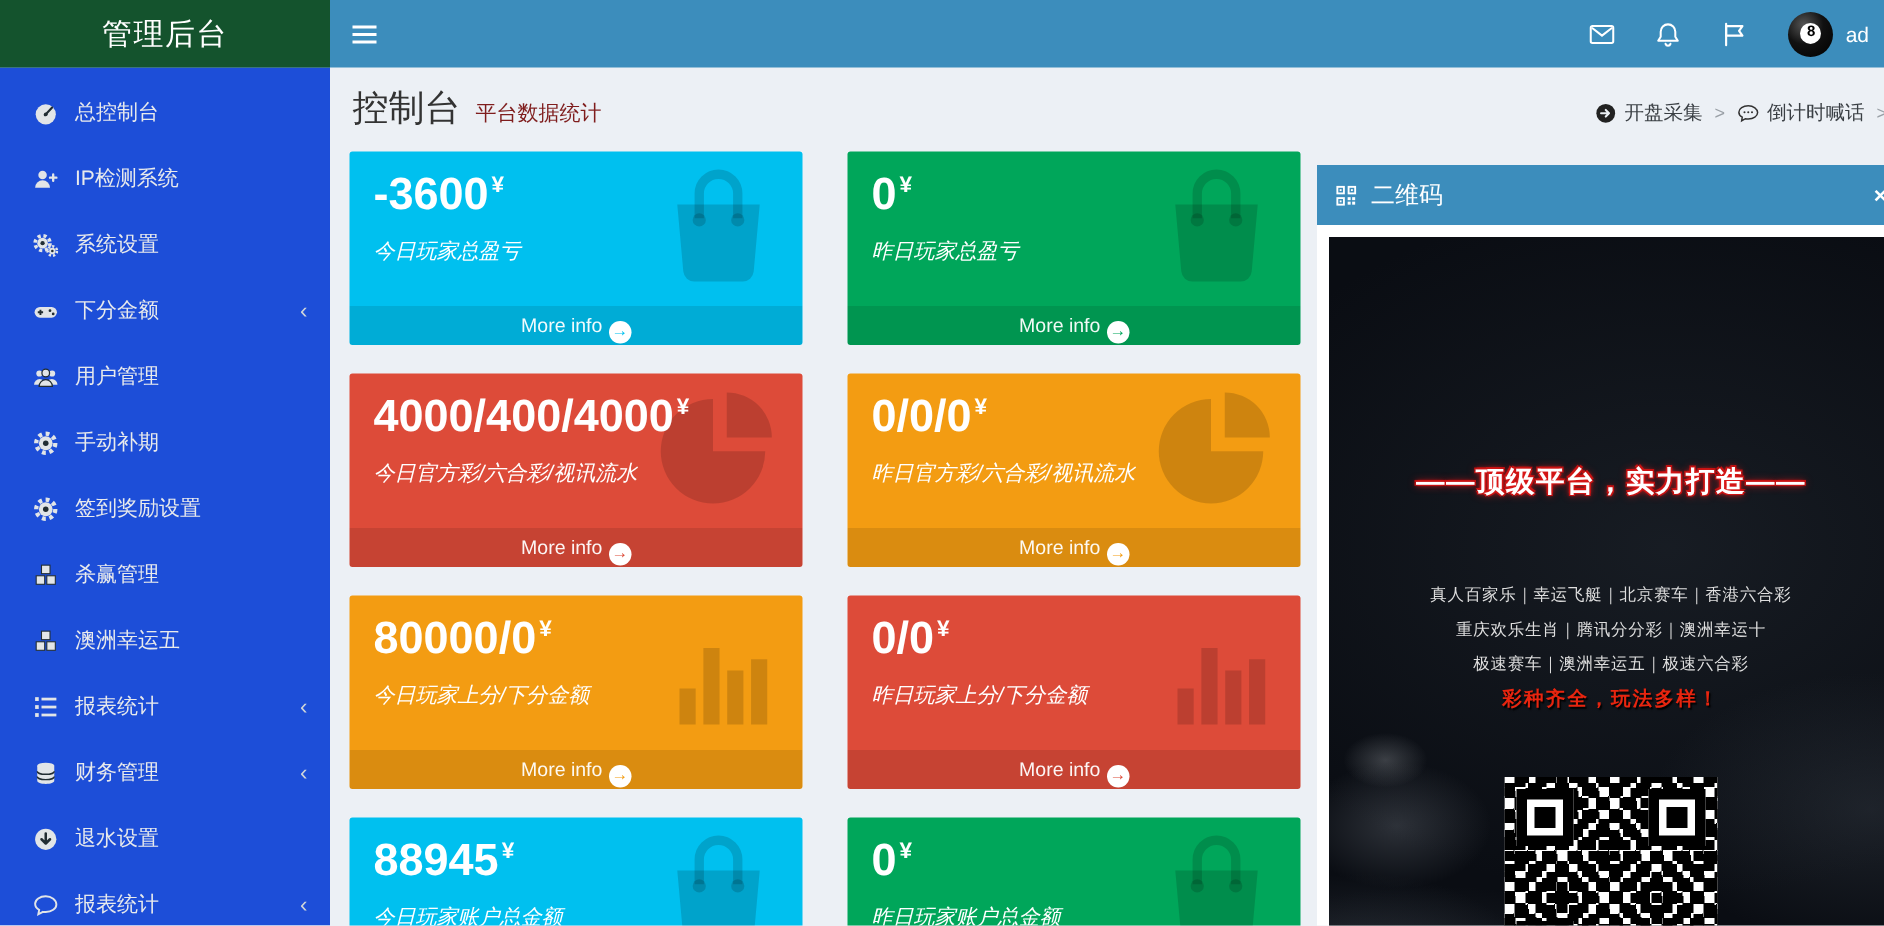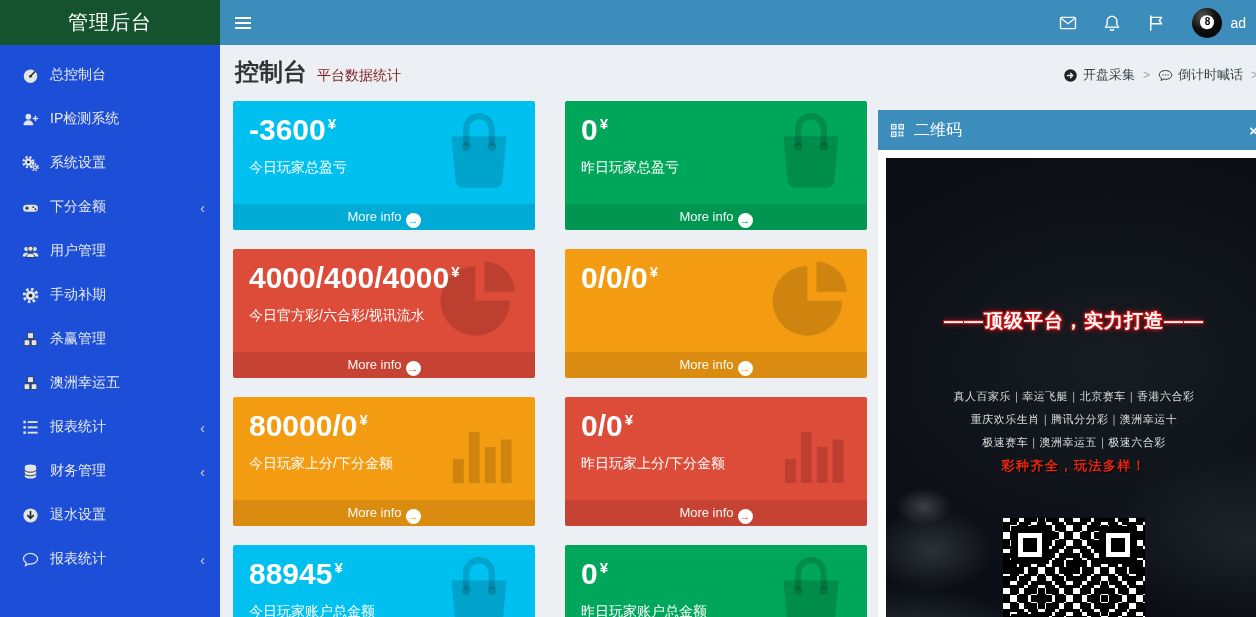--- a/index.html
+++ b/index.html
@@ -20,36 +20,36 @@
 
   
   .sidebar { position:absolute; left:0; top:45px; width:220px; height:572px; background:#1d4ed8; z-index:20; padding-top:8px; }
   .side-item { height:44px; display:flex; align-items:center; padding:0 15px 0 22px; color:#e8eaec; font-size:14px; cursor:pointer; }
   .side-item .s-ico { width:17px; height:17px; margin-right:11px; color:#e2e5e7; flex:0 0 auto; }
   .side-item .s-ico svg { width:100%; height:100%; }
   .side-item .chev { margin-left:auto; color:#cfd5d9; font-size:15px; line-height:1; }
 
   
   .content-header { position:absolute; left:235px; top:56px; display:flex; align-items:baseline; gap:10px; z-index:5; }
-  .content-header h1 { font-size:24px; font-weight:bold; color:#333; }
+  .content-header h1 { font-size:24px; font-weight:normal; color:#333; }
   .content-header .sub { font-size:14px; color:#7f1d1d; }
   .breadcrumb { position:absolute; left:1063px; top:66px; white-space:nowrap; font-size:13px; color:#444; display:flex; align-items:center; z-index:5; }
   .bc-link { display:flex; align-items:center; gap:5px; color:#3a3f44; cursor:pointer; }
   .bc-link svg { width:15px; height:15px; }
   .bc-sep { color:#9aa0a6; margin:0 8px; font-size:12px; }
 
   
   .boxes { position:absolute; left:233px; top:101px; width:634px; display:grid; grid-template-columns:302px 302px; column-gap:30px; row-gap:19px; z-index:5; }
   .small-box { height:129px; border-radius:2px; position:relative; color:#fff; overflow:hidden; }
   .bg-aqua { background:#00c0ef; } .bg-green { background:#00a65a; }
   .bg-red { background:#dd4b39; } .bg-yellow { background:#f39c12; }
   .small-box .inner { position:relative; z-index:2; padding:14px 10px 0 16px; }
   .small-box h3 { font-size:30px; font-weight:bold; line-height:1; white-space:nowrap; }
   .small-box h3 .unit { font-size:15px; vertical-align:top; position:relative; top:1px; margin-left:2px; }
-  .small-box p { font-size:14px; margin-top:14px; }
+  .small-box p { font-size:14px; margin-top:14px;font-style:italic; }
   .box-icon { position:absolute; right:12px; top:6px; z-index:1; color:rgba(0,0,0,0.15); }
   .box-icon svg { width:88px; height:88px; }
   .box-icon.sm svg { width:72px; height:72px; margin-top:14px; margin-right:4px; }
   .small-box-footer { position:absolute; left:0; bottom:0; width:100%; height:26px; line-height:26px; text-align:center; background:rgba(0,0,0,0.1); color:rgba(255,255,255,0.95); font-size:13px; cursor:pointer; z-index:3; text-decoration:none; display:block; }
   .mi-arrow { display:inline-block; width:15px; height:15px; line-height:15px; border-radius:50%; background:#fff; font-size:11px; font-weight:bold; text-align:center; vertical-align:-3px; margin-left:4px; }
   .bg-aqua .mi-arrow { color:#00c0ef; } .bg-green .mi-arrow { color:#00a65a; }
   .bg-red .mi-arrow { color:#dd4b39; } .bg-yellow .mi-arrow { color:#f39c12; }
 
   
   .qr-panel { position:absolute; left:878px; top:110px; width:392px; z-index:6; }
@@ -301,20 +301,26 @@
       <span>用户管理</span>
     </div>
   <div class="side-item">
       <span class="s-ico"><svg>
           <use href="#i-gear"></use>
         </svg></span>
       <span>手动补期</span>
     </div>
   <div class="side-item">
       <span class="s-ico"><svg>
+          <use href="#i-gear"></use>
+        </svg></span>
+      <span>签到奖励设置</span>
+    </div>
+  <div class="side-item">
+      <span class="s-ico"><svg>
           <use href="#i-cubes"></use>
         </svg></span>
       <span>杀赢管理</span>
     </div>
   <div class="side-item">
       <span class="s-ico"><svg>
           <use href="#i-cubes"></use>
         </svg></span>
       <span>澳洲幸运五</span>
     </div>
@@ -401,20 +407,21 @@
       </div>
     <div class="box-icon"><svg>
           <use href="#i-pie-chart"></use>
         </svg></div>
     <a class="small-box-footer"><span>More info</span><span class="mi-arrow">→</span></a>
   </div>
 
   <div class="small-box bg-yellow">
     <div class="inner">
         <h3><span>0/0/0</span><span class="unit">¥</span></h3>
+        <p>昨日官方彩/六合彩/视讯流水</p>
       </div>
     <div class="box-icon"><svg>
           <use href="#i-pie-chart"></use>
         </svg></div>
     <a class="small-box-footer"><span>More info</span><span class="mi-arrow">→</span></a>
   </div>
 
   <div class="small-box bg-yellow">
     <div class="inner">
         <h3><span>80000/0</span><span class="unit">¥</span></h3>

